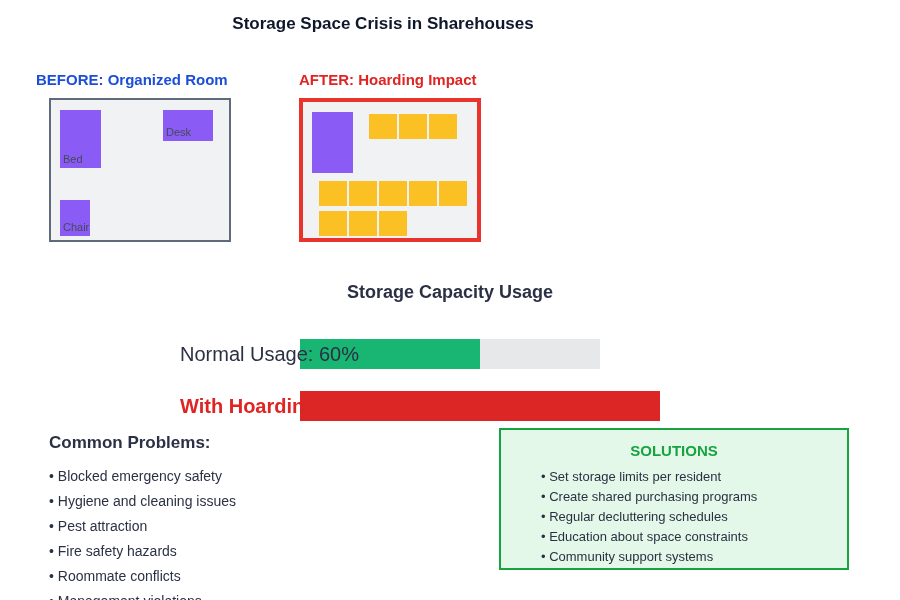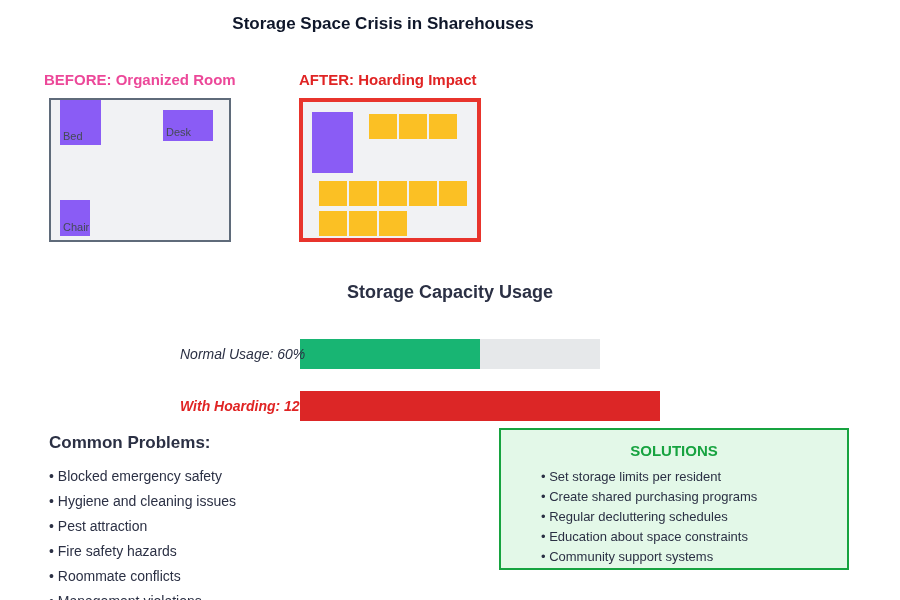--- a/index.html
+++ b/index.html
@@ -32,22 +32,21 @@
   
   .room-label {
     position: absolute;
     font-size: 15px;
     font-weight: bold;
     white-space: nowrap;
   }
   #before-label {
     left: 36px;
     top: 71px;
-    color: #ec4899;
-    margin-left: 8px;
+    color: #1d4ed8;
   }
   #after-label {
     left: 299px;
     top: 71px;
     color: #e02424;
   }
 
   
   .room {
     position: absolute;
@@ -85,21 +84,21 @@
     line-height: 13px;
     text-align: center;
   }
   .clutter {
     position: absolute;
     background: #fbc024;
     box-sizing: border-box;
   }
 
   
-  #furn-bed   { left: 9px;  top: 0;  width: 41px; height: 45px; }
+  #furn-bed   { left: 9px;  top: 10px;  width: 41px; height: 58px; }
   #furn-desk  { left: 112px;top: 10px;  width: 50px; height: 31px; }
   #furn-chair { left: 9px;  top: 100px; width: 30px; height: 36px; }
 
   
   #capacity-title {
     position: absolute;
     left: 0;
     top: 282px;
     width: 900px;
     text-align: center;
@@ -115,23 +114,22 @@
     height: 30px;
   }
   #bar-row-normal   { top: 339px; }
   #bar-row-hoarding { top: 391px; }
 
   .bar-label {
     position: absolute;
     top: 0;
     height: 30px;
     line-height: 30px;
-    font-size: 14px;
-    white-space: nowrap;
-    font-style: italic;
+    font-size: 20px;
+    white-space: nowrap;
   }
   #label-normal {
     left: 180px;
     color: #2b3044;
     font-weight: normal;
   }
   #label-hoarding {
     left: 180px;
     color: #e02424;
     font-weight: bold;

